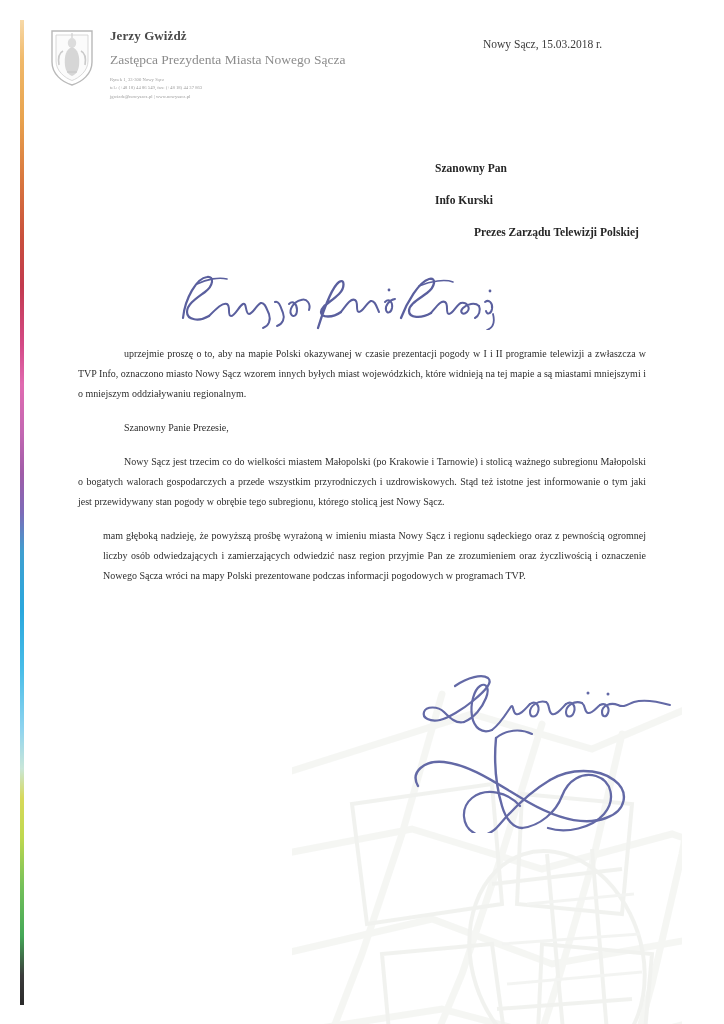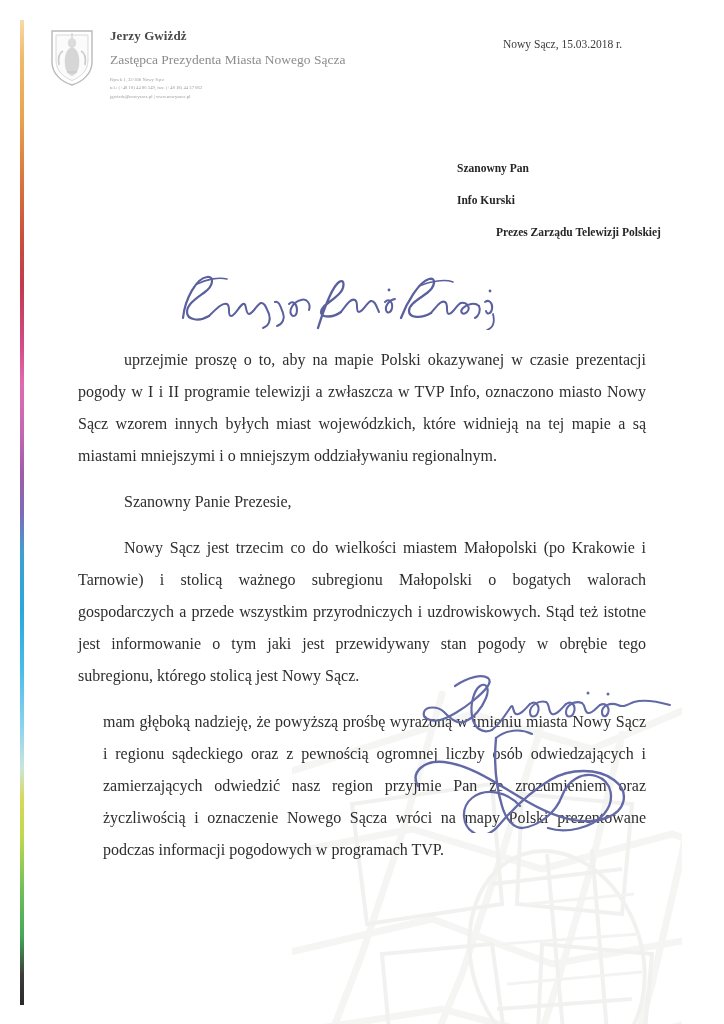--- a/index.html
+++ b/index.html
@@ -103,51 +103,50 @@
   }
 
   
   .date-line {
     position: absolute;
     left: 483px;
     top: 38px;
     font-size: 11.5px;
     color: #3a3a3a;
     white-space: nowrap;
-    margin-left: 20px;
   }
 
   
   .addressee {
     position: absolute;
     left: 435px;
     top: 162px;
     font-size: 11.5px;
     font-weight: bold;
     color: #262626;
   }
-  .addressee div { margin-bottom: 20px; white-space: nowrap; margin-left: 22px; }
+  .addressee div { margin-bottom: 20px; white-space: nowrap; }
   .addressee div:last-child { margin-bottom: 0; padding-left: 39px; }
 
   
   .hand-salutation {
     position: absolute;
     left: 175px;
     top: 268px;
     width: 330px;
     height: 62px;
   }
 
   
   .body {
     position: absolute;
     left: 78px;
     top: 344px;
     width: 568px;
-    font-size: 16px;
+    font-size: 10px;
     line-height: 2.0;
     color: #2d2d2d;
     text-align: justify;
   }
   .body p {
     margin: 0 0 14px 0;
     text-indent: 46px;
   }
   .body p.noindent { text-indent: 0; margin-left: 25px; }
   .body p.gap-above { margin-top: 12px; }

